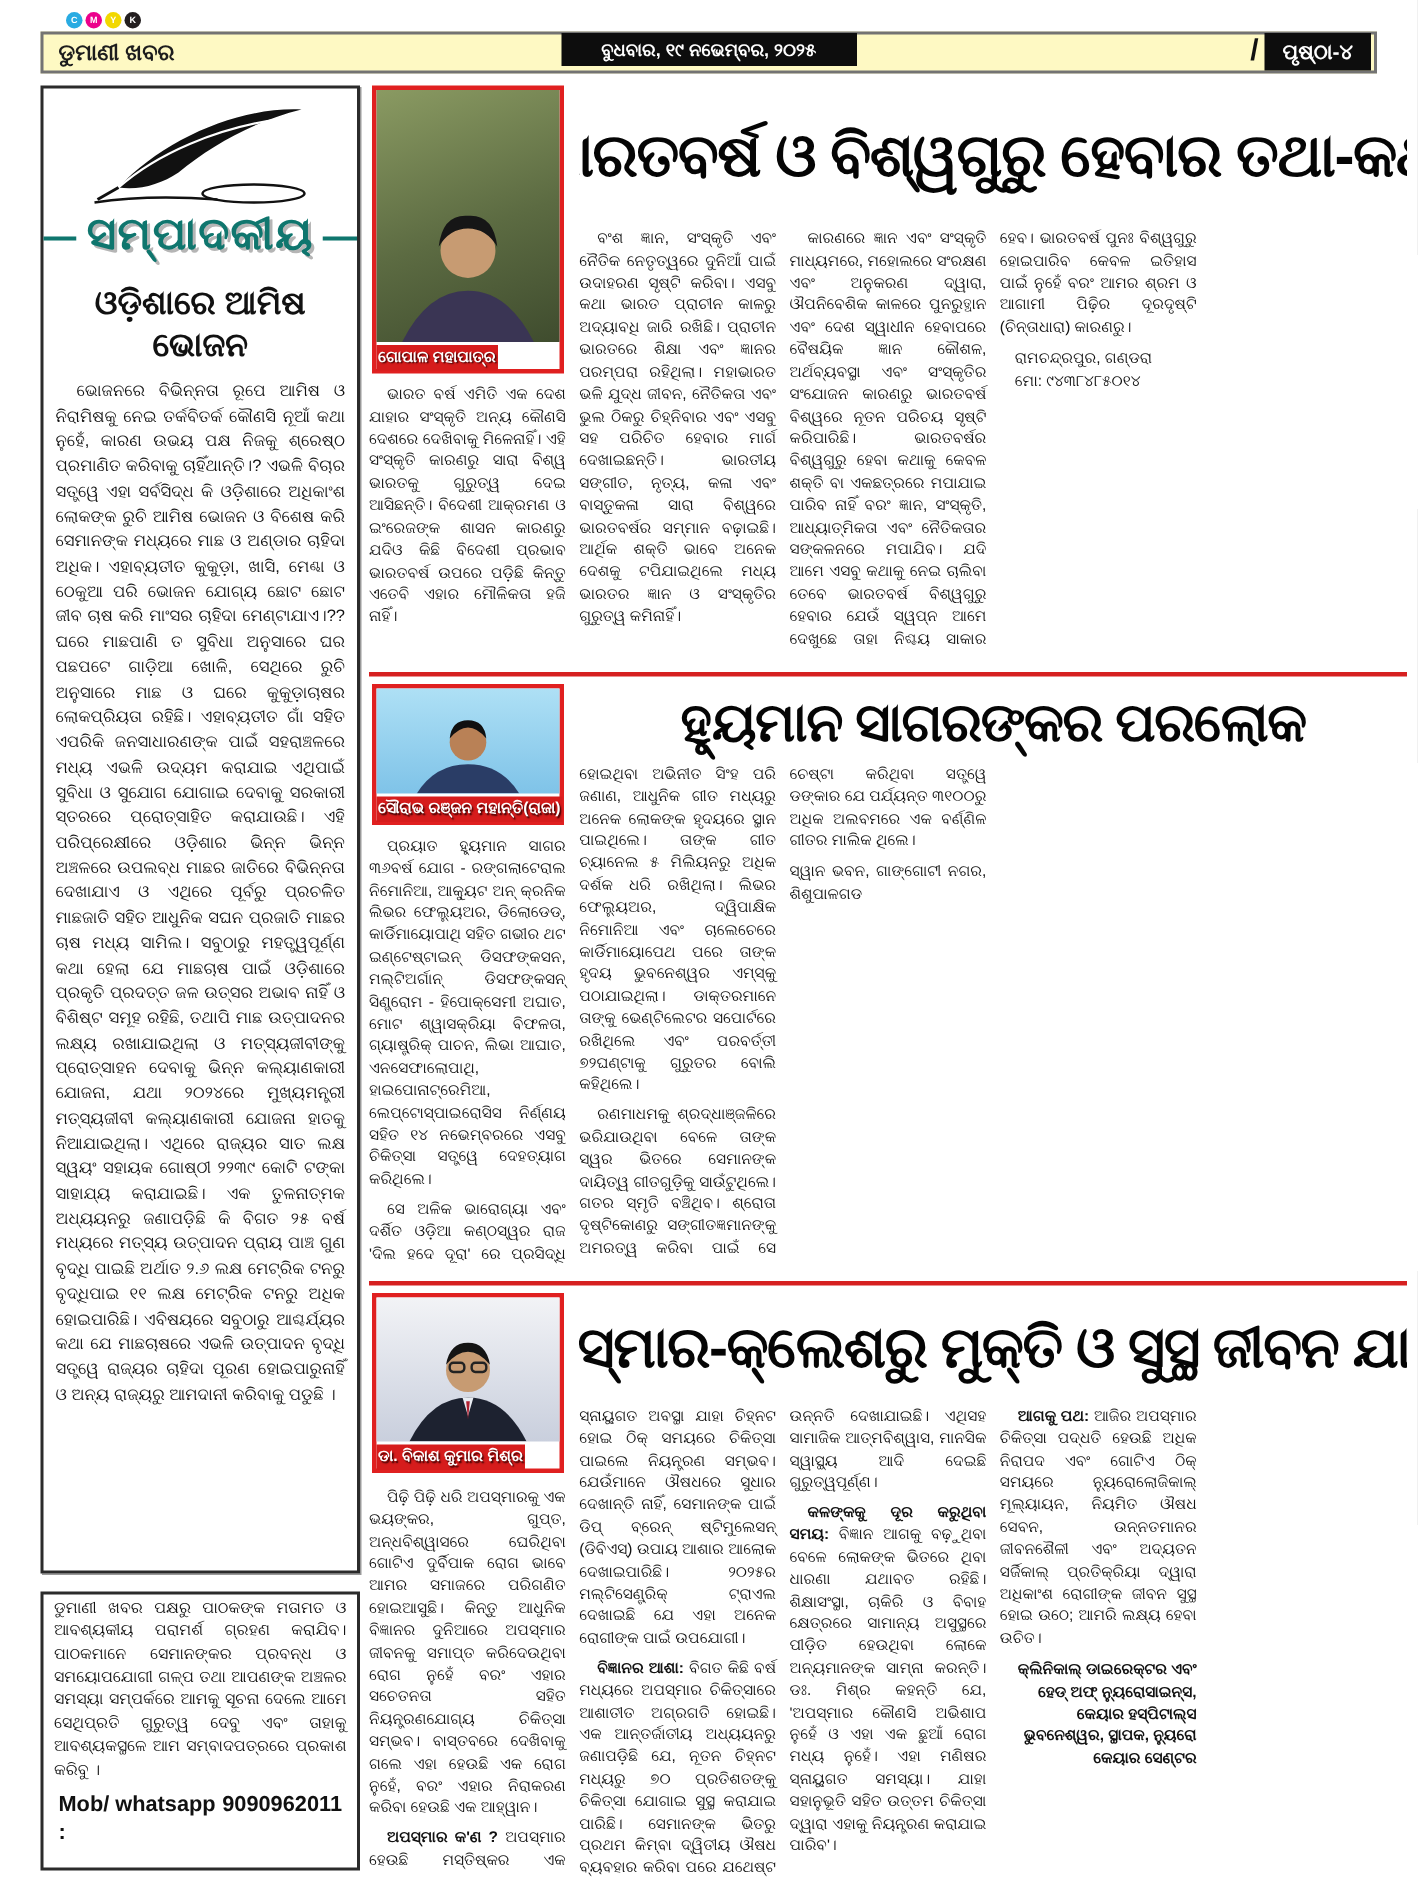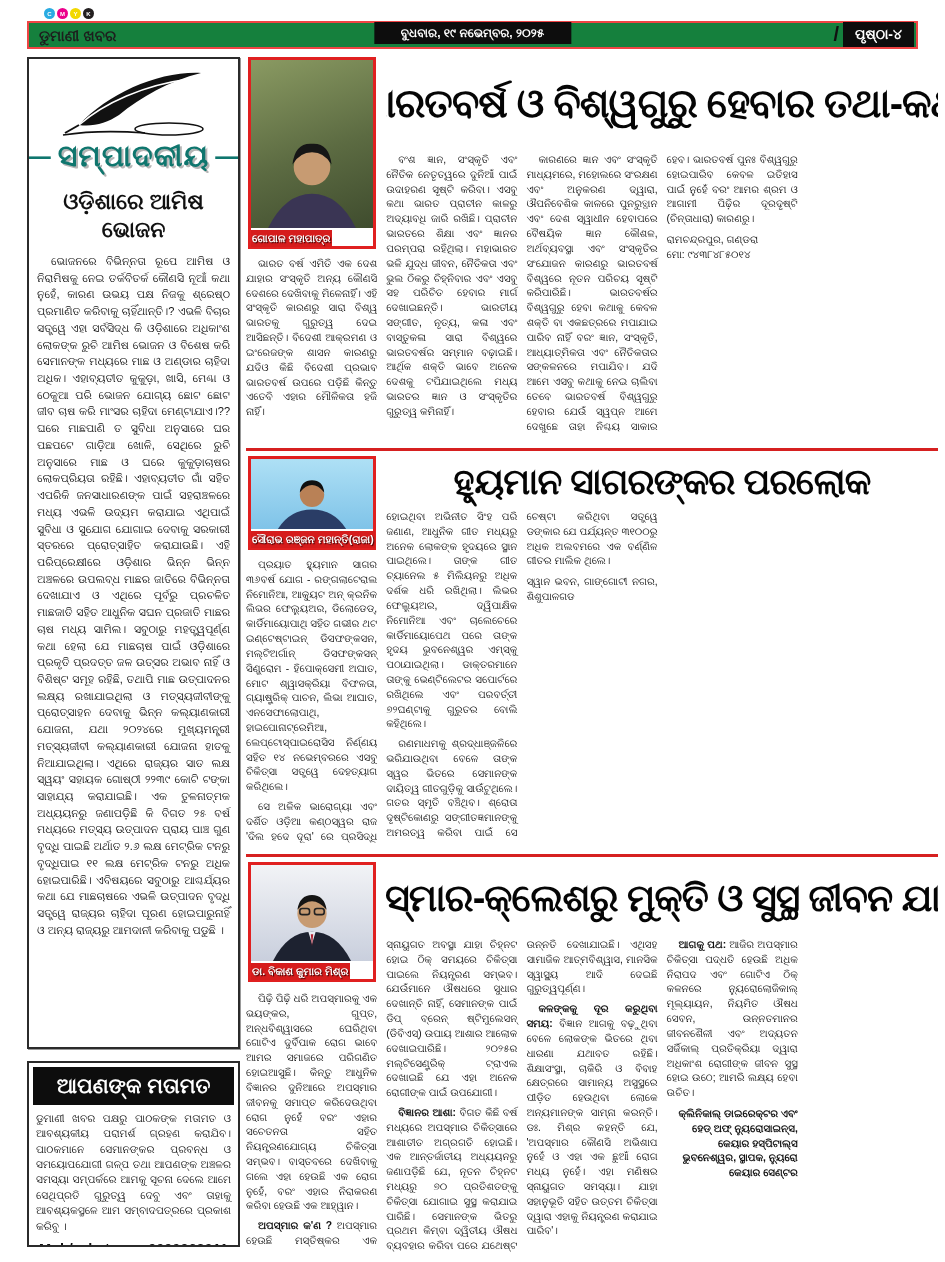--- a/index.html
+++ b/index.html
@@ -7,21 +7,21 @@
   body { font-family:"Liberation Sans", sans-serif; color:#111; }
   .page { position:relative; width:945px; height:1262px; background:#ffffff; margin:0 auto; overflow:hidden; }
 
   
   .cmyk { position:absolute; left:44px; top:8px; display:flex; gap:2px; }
   .cmyk .dot { width:11px; height:11px; border-radius:50%; color:#fff; font-size:6px; font-weight:bold;
                display:flex; align-items:center; justify-content:center; }
 
   
   .masthead { position:absolute; left:27px; top:21px; width:891px; height:28px;
-              background:#15803d; border:2px solid #ef4444; }
+              background:#fef9c3; border:2px solid #737373; }
   .mh-name { position:absolute; left:10px; top:4px; font-size:15px; font-weight:bold; color:#1d1d1d; }
   .mh-date { position:absolute; left:50%; top:-1px; transform:translateX(-50%); background:#0d0d0d; color:#fff;
              font-size:12px; font-weight:bold; padding:4px 27px; white-space:nowrap; }
   .mh-right { position:absolute; right:2px; top:-1px; display:flex; align-items:stretch; }
   .mh-slash { font-size:20px; font-weight:bold; color:#111; padding:1px 4px 0 0; }
   .mh-page { background:#0d0d0d; color:#fff; font-size:14px; font-weight:bold; padding:4px 12px; white-space:nowrap; }
 
   
   .left-rail { position:absolute; left:27px; top:57px; width:213px; }
   .editorial-box { border:2px solid #2b2b2b; box-shadow:1px 1px 0 #999; height:992px; padding:4px 8px 6px;
@@ -73,21 +73,21 @@
   .a3 .art-cols { height:319px; }
   .art-cols p { margin:0 0 5px; text-indent:12px; }
   .col-spacer { width:100%; }
   .a1 .col-spacer { height:104px; }
   .a2 .col-spacer { height:48px; }
   .a3 .col-spacer { height:54px; }
   .subhead { font-weight:bold; }
   .sig { margin-top:6px; }
   .sig.left { font-weight:normal; }
   .sig.right { text-align:right; font-weight:bold; }
-  .sig div { text-indent:0; }
+  .sig div { text-indent:0;margin-left:10px; }
 </style>
 </head>
 <body>
 
 <div class="page">
 
   <div class="cmyk">
     <span class="dot" style="background:#29abe2">C</span>
     <span class="dot" style="background:#ec008c">M</span>
     <span class="dot" style="background:#f2d800">Y</span>
@@ -116,21 +116,20 @@
         </svg>
       </div>
       <div class="ed-label">ସମ୍ପାଦକୀୟ</div>
       <div class="ed-title">ଓଡ଼ିଶାରେ ଆମିଷ ଭୋଜନ</div>
       <div class="ed-body">
         <p>ଭୋଜନରେ ବିଭିନ୍ନତା ରୂପେ ଆମିଷ ଓ ନିରାମିଷକୁ ନେଇ ତର୍କବିତର୍କ କୌଣସି ନୂଆଁ କଥା ନୁହେଁ, କାରଣ ଉଭୟ ପକ୍ଷ ନିଜକୁ ଶ୍ରେଷ୍ଠ ପ୍ରମାଣିତ କରିବାକୁ ଚାହିଁଥାନ୍ତି।? ଏଭଳି ବିଚାର ସତ୍ତ୍ୱେ ଏହା ସର୍ବସିଦ୍ଧ କି ଓଡ଼ିଶାରେ ଅଧିକାଂଶ ଲୋକଙ୍କ ରୁଚି ଆମିଷ ଭୋଜନ ଓ ବିଶେଷ କରି ସେମାନଙ୍କ ମଧ୍ୟରେ ମାଛ ଓ ଅଣ୍ଡାର ଚାହିଦା ଅଧିକ। ଏହାବ୍ୟତୀତ କୁକୁଡ଼ା, ଖାସି, ମେଣ୍ଢା ଓ ଠେକୁଆ ପରି ଭୋଜନ ଯୋଗ୍ୟ ଛୋଟ ଛୋଟ ଜୀବ ଚାଷ କରି ମାଂସର ଚାହିଦା ମେଣ୍ଟାଯାଏ।?? ଘରେ ମାଛପାଣି ତ ସୁବିଧା ଅନୁସାରେ ଘର ପଛପଟେ ଗାଡ଼ିଆ ଖୋଳି, ସେଥିରେ ରୁଚି ଅନୁସାରେ ମାଛ ଓ ଘରେ କୁକୁଡ଼ାଚାଷର ଲୋକପ୍ରିୟତା ରହିଛି। ଏହାବ୍ୟତୀତ ଗାଁ ସହିତ ଏପରିକି ଜନସାଧାରଣଙ୍କ ପାଇଁ ସହରାଞ୍ଚଳରେ ମଧ୍ୟ ଏଭଳି ଉଦ୍ୟମ କରାଯାଇ ଏଥିପାଇଁ ସୁବିଧା ଓ ସୁଯୋଗ ଯୋଗାଇ ଦେବାକୁ ସରକାରୀ ସ୍ତରରେ ପ୍ରୋତ୍ସାହିତ କରାଯାଉଛି। ଏହି ପରିପ୍ରେକ୍ଷୀରେ ଓଡ଼ିଶାର ଭିନ୍ନ ଭିନ୍ନ ଅଞ୍ଚଳରେ ଉପଲବ୍ଧ ମାଛର ଜାତିରେ ବିଭିନ୍ନତା ଦେଖାଯାଏ ଓ ଏଥିରେ ପୂର୍ବରୁ ପ୍ରଚଳିତ ମାଛଜାତି ସହିତ ଆଧୁନିକ ସଘନ ପ୍ରଜାତି ମାଛର ଚାଷ ମଧ୍ୟ ସାମିଲ। ସବୁଠାରୁ ମହତ୍ତ୍ୱପୂର୍ଣ୍ଣ କଥା ହେଲା ଯେ ମାଛଚାଷ ପାଇଁ ଓଡ଼ିଶାରେ ପ୍ରକୃତି ପ୍ରଦତ୍ତ ଜଳ ଉତ୍ସର ଅଭାବ ନାହିଁ ଓ ବିଶିଷ୍ଟ ସମୂହ ରହିଛି, ତଥାପି ମାଛ ଉତ୍ପାଦନର ଲକ୍ଷ୍ୟ ରଖାଯାଇଥିଲା ଓ ମତ୍ସ୍ୟଜୀବୀଙ୍କୁ ପ୍ରୋତ୍ସାହନ ଦେବାକୁ ଭିନ୍ନ କଲ୍ୟାଣକାରୀ ଯୋଜନା, ଯଥା ୨୦୨୪ରେ ମୁଖ୍ୟମନ୍ତ୍ରୀ ମତ୍ସ୍ୟଜୀବୀ କଲ୍ୟାଣକାରୀ ଯୋଜନା ହାତକୁ ନିଆଯାଇଥିଲା। ଏଥିରେ ରାଜ୍ୟର ସାତ ଲକ୍ଷ ସ୍ୱୟଂ ସହାୟକ ଗୋଷ୍ଠୀ ୨୨୩୯ କୋଟି ଟଙ୍କା ସାହାଯ୍ୟ କରାଯାଇଛି। ଏକ ତୁଳନାତ୍ମକ ଅଧ୍ୟୟନରୁ ଜଣାପଡ଼ିଛି କି ବିଗତ ୨୫ ବର୍ଷ ମଧ୍ୟରେ ମତ୍ସ୍ୟ ଉତ୍ପାଦନ ପ୍ରାୟ ପାଞ୍ଚ ଗୁଣ ବୃଦ୍ଧି ପାଇଛି ଅର୍ଥାତ ୨.୬ ଲକ୍ଷ ମେଟ୍ରିକ ଟନରୁ ବୃଦ୍ଧିପାଇ ୧୧ ଲକ୍ଷ ମେଟ୍ରିକ ଟନରୁ ଅଧିକ ହୋଇପାରିଛି। ଏବିଷୟରେ ସବୁଠାରୁ ଆଶ୍ଚର୍ଯ୍ୟର କଥା ଯେ ମାଛଚାଷରେ ଏଭଳି ଉତ୍ପାଦନ ବୃଦ୍ଧି ସତ୍ତ୍ୱେ ରାଜ୍ୟର ଚାହିଦା ପୂରଣ ହୋଇପାରୁନାହିଁ ଓ ଅନ୍ୟ ରାଜ୍ୟରୁ ଆମଦାନୀ କରିବାକୁ ପଡୁଛି ।</p>
       </div>
     </div>
 
     <div class="opinion-box">
-      <div class="op-title">ଆପଣଙ୍କ ମତାମତ</div>
       <div class="op-body">ଡୁମାଣୀ ଖବର ପକ୍ଷରୁ ପାଠକଙ୍କ ମତାମତ ଓ ଆବଶ୍ୟକୀୟ ପରାମର୍ଶ ଗ୍ରହଣ କରାଯିବ। ପାଠକମାନେ ସେମାନଙ୍କର ପ୍ରବନ୍ଧ ଓ ସମୟୋପଯୋଗୀ ଗଳ୍ପ ତଥା ଆପଣଙ୍କ ଅଞ୍ଚଳର ସମସ୍ୟା ସମ୍ପର୍କରେ ଆମକୁ ସୂଚନା ଦେଲେ ଆମେ ସେଥିପ୍ରତି ଗୁରୁତ୍ୱ ଦେବୁ ଏବଂ ତାହାକୁ ଆବଶ୍ୟକସ୍ଥଳେ ଆମ ସମ୍ବାଦପତ୍ରରେ ପ୍ରକାଶ କରିବୁ ।</div>
       <div class="op-contacts">
         <div class="op-row">
           <span>Mob/ whatsapp :</span>
           <span>9090962011</span>
         </div>
 
       </div>
     </div>
 
@@ -202,20 +201,20 @@
         </span>
         <span class="photo-caption">ଡା. ବିକାଶ କୁମାର ମିଶ୍ର</span>
       </div>
       <div class="art-headline">ଅପସ୍ମାର-କ୍ଲେଶରୁ ମୁକ୍ତି ଓ ସୁସ୍ଥ ଜୀବନ ଯାତ୍ରା</div>
       <div class="art-cols">
         <div class="col-spacer"></div>
         <p><span class="subhead"></span> <span>ପିଢ଼ି ପିଢ଼ି ଧରି ଅପସ୍ମାରକୁ ଏକ ଭୟଙ୍କର, ଗୁପ୍ତ, ଅନ୍ଧବିଶ୍ୱାସରେ ଘେରିଥିବା ଗୋଟିଏ ଦୁର୍ବିପାକ ରୋଗ ଭାବେ ଆମର ସମାଜରେ ପରିଗଣିତ ହୋଇଆସୁଛି। କିନ୍ତୁ ଆଧୁନିକ ବିଜ୍ଞାନର ଦୁନିଆରେ ଅପସ୍ମାର ଜୀବନକୁ ସମାପ୍ତ କରିଦେଉଥିବା ରୋଗ ନୁହେଁ ବରଂ ଏହାର ସଚେତନତା ସହିତ ନିୟନ୍ତ୍ରଣଯୋଗ୍ୟ ଚିକିତ୍ସା ସମ୍ଭବ। ବାସ୍ତବରେ ଦେଖିବାକୁ ଗଲେ ଏହା ହେଉଛି ଏକ ରୋଗ ନୁହେଁ, ବରଂ ଏହାର ନିରାକରଣ କରିବା ହେଉଛି ଏକ ଆହ୍ୱାନ।</span></p>
         <p><span class="subhead">ଅପସ୍ମାର କ'ଣ ?</span> <span>ଅପସ୍ମାର ହେଉଛି ମସ୍ତିଷ୍କର ଏକ ସ୍ନାୟୁଗତ ଅବସ୍ଥା ଯାହା ଚିହ୍ନଟ ହୋଇ ଠିକ୍ ସମୟରେ ଚିକିତ୍ସା ପାଇଲେ ନିୟନ୍ତ୍ରଣ ସମ୍ଭବ। ଯେଉଁମାନେ ଔଷଧରେ ସୁଧାର ଦେଖାନ୍ତି ନାହିଁ, ସେମାନଙ୍କ ପାଇଁ ଡିପ୍ ବ୍ରେନ୍ ଷ୍ଟିମୁଲେସନ୍ (ଡିବିଏସ୍) ଉପାୟ ଆଶାର ଆଲୋକ ଦେଖାଇପାରିଛି। ୨୦୨୫ର ମଲ୍ଟିସେଣ୍ଟ୍ରିକ୍ ଟ୍ରାଏଲ ଦେଖାଇଛି ଯେ ଏହା ଅନେକ ରୋଗୀଙ୍କ ପାଇଁ ଉପଯୋଗୀ।</span></p>
         <p><span class="subhead">ବିଜ୍ଞାନର ଆଶା:</span> <span>ବିଗତ କିଛି ବର୍ଷ ମଧ୍ୟରେ ଅପସ୍ମାର ଚିକିତ୍ସାରେ ଆଶାତୀତ ଅଗ୍ରଗତି ହୋଇଛି। ଏକ ଆନ୍ତର୍ଜାତୀୟ ଅଧ୍ୟୟନରୁ ଜଣାପଡ଼ିଛି ଯେ, ନୂତନ ଚିହ୍ନଟ ମଧ୍ୟରୁ ୭୦ ପ୍ରତିଶତଙ୍କୁ ଚିକିତ୍ସା ଯୋଗାଇ ସୁସ୍ଥ କରାଯାଇ ପାରିଛି। ସେମାନଙ୍କ ଭିତରୁ ପ୍ରଥମ କିମ୍ବା ଦ୍ୱିତୀୟ ଔଷଧ ବ୍ୟବହାର କରିବା ପରେ ଯଥେଷ୍ଟ ଉନ୍ନତି ଦେଖାଯାଇଛି। ଏଥିସହ ସାମାଜିକ ଆତ୍ମବିଶ୍ୱାସ, ମାନସିକ ସ୍ୱାସ୍ଥ୍ୟ ଆଦି ଦେଇଛି ଗୁରୁତ୍ୱପୂର୍ଣ୍ଣ।</span></p>
         <p><span class="subhead">କଳଙ୍କକୁ ଦୂର କରୁଥିବା ସମୟ:</span> <span>ବିଜ୍ଞାନ ଆଗକୁ ବଢ଼ୁଥିବା ବେଳେ ଲୋକଙ୍କ ଭିତରେ ଥିବା ଧାରଣା ଯଥାବତ ରହିଛି। ଶିକ୍ଷାସଂସ୍ଥା, ଚାକିରି ଓ ବିବାହ କ୍ଷେତ୍ରରେ ସାମାନ୍ୟ ଅସୁସ୍ଥରେ ପୀଡ଼ିତ ହେଉଥିବା ଲୋକେ ଅନ୍ୟମାନଙ୍କ ସାମ୍ନା କରନ୍ତି। ଡଃ. ମିଶ୍ର କହନ୍ତି ଯେ, 'ଅପସ୍ମାର କୌଣସି ଅଭିଶାପ ନୁହେଁ ଓ ଏହା ଏକ ଛୁଆଁ ରୋଗ ମଧ୍ୟ ନୁହେଁ। ଏହା ମଣିଷର ସ୍ନାୟୁଗତ ସମସ୍ୟା। ଯାହା ସହାନୁଭୂତି ସହିତ ଉତ୍ତମ ଚିକିତ୍ସା ଦ୍ୱାରା ଏହାକୁ ନିୟନ୍ତ୍ରଣ କରାଯାଇ ପାରିବ'।</span></p>
-        <p><span class="subhead">ଆଗକୁ ପଥ:</span> <span>ଆଜିର ଅପସ୍ମାର ଚିକିତ୍ସା ପଦ୍ଧତି ହେଉଛି ଅଧିକ ନିରାପଦ ଏବଂ ଗୋଟିଏ ଠିକ୍ କଳନରେ ନ୍ୟୁରୋଲୋଜିକାଲ୍ ମୂଲ୍ୟାୟନ, ନିୟମିତ ଔଷଧ ସେବନ, ଉନ୍ନତମାନର ଜୀବନଶୈଳୀ ଏବଂ ଅଦ୍ୟତନ ସର୍ଜିକାଲ୍ ପ୍ରତିକ୍ରିୟା ଦ୍ୱାରା ଅଧିକାଂଶ ରୋଗୀଙ୍କ ଜୀବନ ସୁସ୍ଥ ହୋଇ ଉଠେ; ଆମରି ଲକ୍ଷ୍ୟ ହେବା ଉଚିତ।</span></p>
+        <p><span class="subhead">ଆଗକୁ ପଥ:</span> <span>ଆଜିର ଅପସ୍ମାର ଚିକିତ୍ସା ପଦ୍ଧତି ହେଉଛି ଅଧିକ ନିରାପଦ ଏବଂ ଗୋଟିଏ ଠିକ୍ ସମୟରେ ନ୍ୟୁରୋଲୋଜିକାଲ୍ ମୂଲ୍ୟାୟନ, ନିୟମିତ ଔଷଧ ସେବନ, ଉନ୍ନତମାନର ଜୀବନଶୈଳୀ ଏବଂ ଅଦ୍ୟତନ ସର୍ଜିକାଲ୍ ପ୍ରତିକ୍ରିୟା ଦ୍ୱାରା ଅଧିକାଂଶ ରୋଗୀଙ୍କ ଜୀବନ ସୁସ୍ଥ ହୋଇ ଉଠେ; ଆମରି ଲକ୍ଷ୍ୟ ହେବା ଉଚିତ।</span></p>
         <div class="sig right">କ୍ଲିନିକାଲ୍ ଡାଇରେକ୍ଟର ଏବଂ ହେଡ୍ ଅଫ୍ ନ୍ୟୁରୋସାଇନ୍ସ, କେୟାର ହସ୍ପିଟାଲ୍ସ ଭୁବନେଶ୍ୱର, ସ୍ଥାପକ, ନ୍ୟୁରୋ କେୟାର ସେଣ୍ଟର</div>
       </div>
     </div>
 
   </div>
 
 </div>
 
 </body></html>

